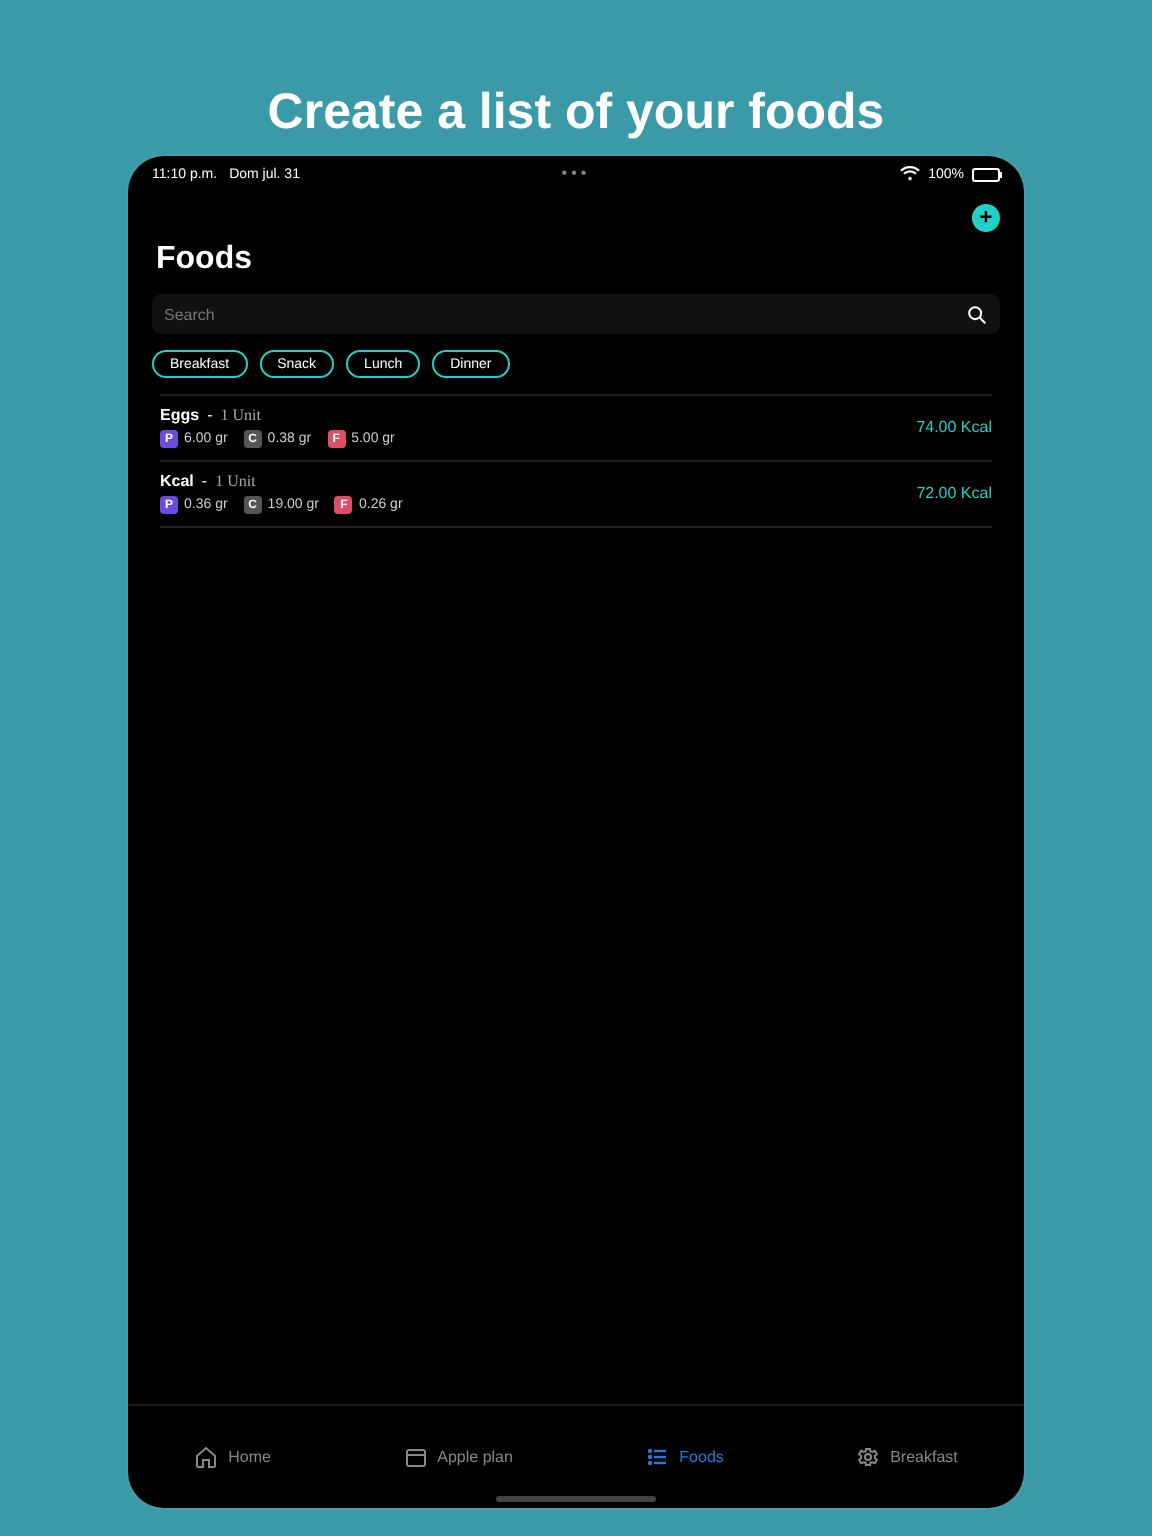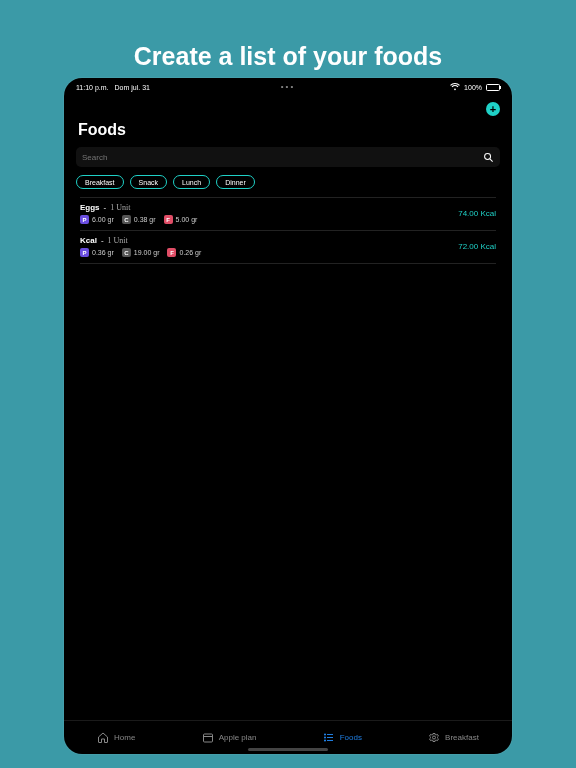--- a/index.html
+++ b/index.html
@@ -32,21 +32,21 @@
   .food-head { font-size:8px; display:flex; gap:4px; align-items:baseline; }
   .food-name { font-weight:700; }
   .food-unit { color:#aaa;font-family:Liberation Serif, serif; }
   .macros { display:flex; gap:8px; margin-top:3px; align-items:center; }
   .macro { display:flex; gap:3px; align-items:center; font-size:7px; color:#ccc; }
   .badge { width:9px; height:9px; border-radius:2px; display:flex; align-items:center; justify-content:center; font-size:6px; font-weight:700; color:#fff; }
   .bP { background:#6a4de0; }
   .bC { background:#555; }
   .bF { background:#e04d66; }
   .kcal { color:#1fd1c7; font-size:8px; padding-top:6px; white-space:nowrap; }
-  .tabbar { position:absolute; bottom:0; left:0; right:0; height:34px; display:flex; justify-content:space-around; border-top:0.5px solid #1a1a1a; }
+  .tabbar { position:absolute; bottom:0; left:0; right:0; height:52px; display:flex; justify-content:space-around; border-top:0.5px solid #1a1a1a; }
   .tab { display:flex; align-items:center; gap:5px; font-size:8px; color:#888; }
   .tab.active { color:#1f7de0; }
   .tab-icon { width:12px; height:12px; display:flex; align-items:center; justify-content:center; }
   .home-indicator { position:absolute; bottom:3px; left:50%; transform:translateX(-50%); width:80px; height:3px; background:#444; border-radius:2px; }
   svg { display:block; }
 </style>
 </head>
 <body>
 
 <div class="promo-title">Create a list of your foods</div>

